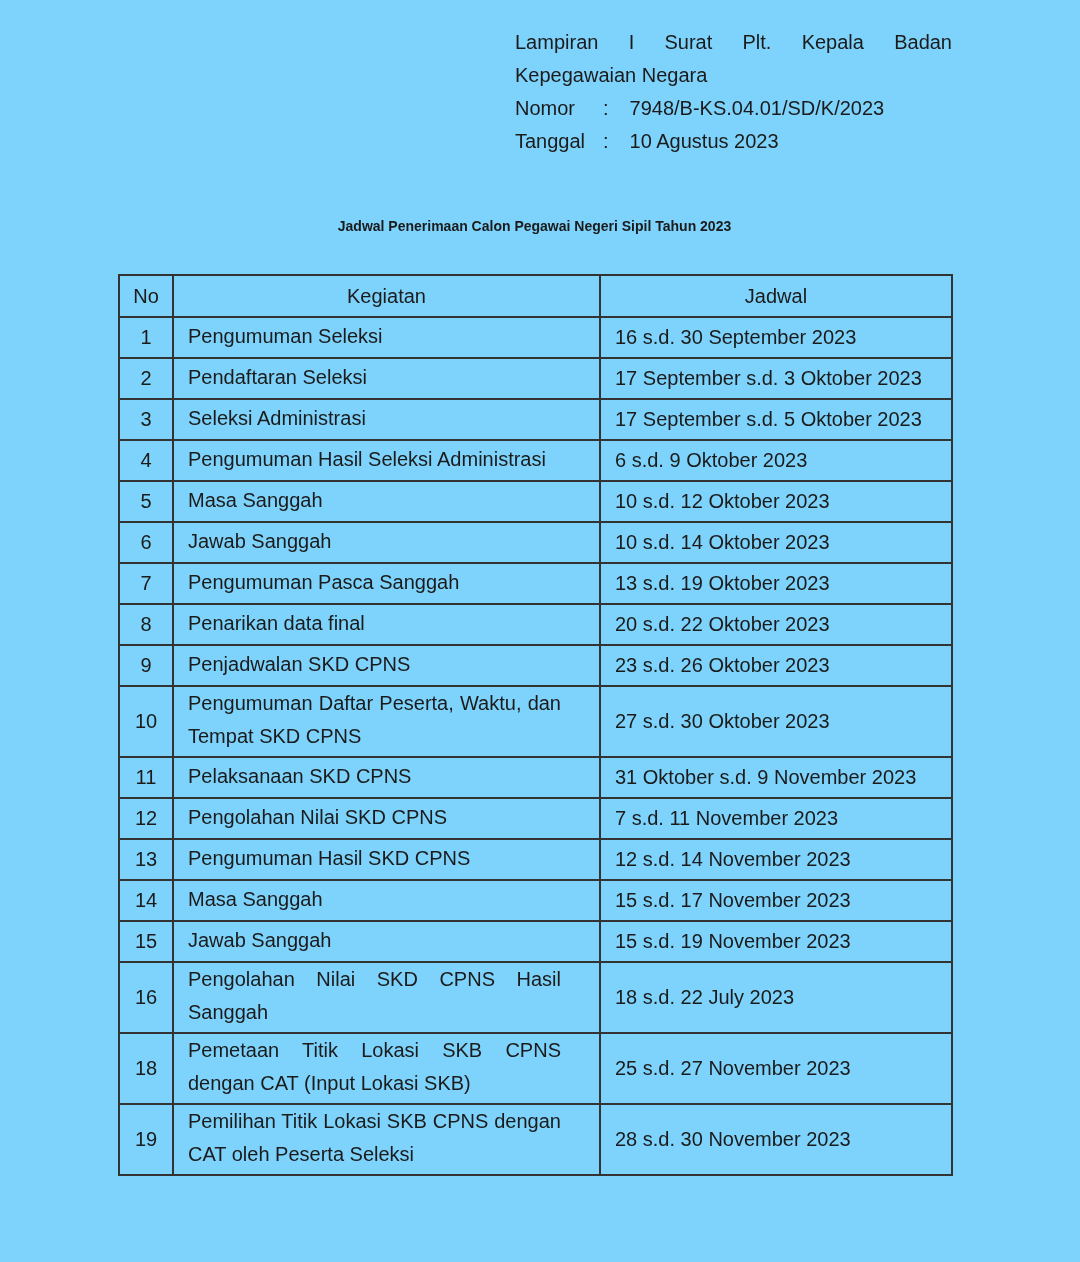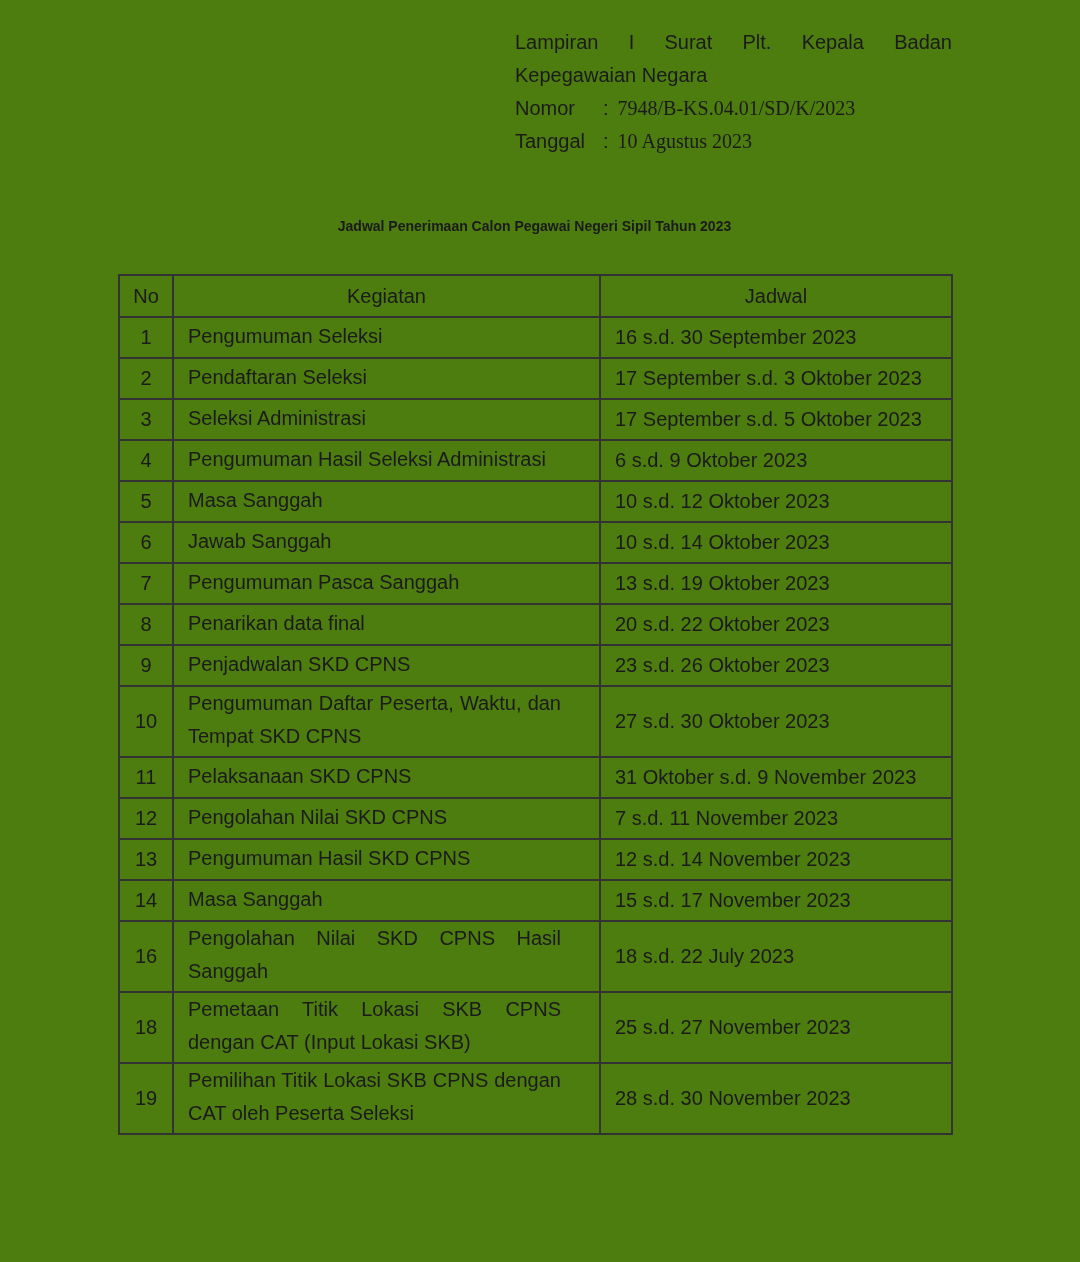--- a/index.html
+++ b/index.html
@@ -6,39 +6,39 @@
   html, body {
     width: 1080px;
     background: #ffffff;
     font-family: "Liberation Sans", sans-serif;
     color: #1b1b1b;
   }
   .page {
     position: relative;
     width: 1080px;
     height: 1262px;
-    background: #4d7c0f;
+    background: #7dd3fc;
     overflow: hidden;
   }
   .letterhead {
     position: absolute;
     left: 515px;
     top: 26px;
     width: 437px;
     font-size: 20px;
     line-height: 33px;
   }
   .letterhead-line1 {
     text-align: justify;
     text-align-last: justify;
   }
   .meta-row { display: flex; }
   .meta-label { width: 88px; flex: 0 0 88px; }
   .meta-colon { flex: 0 0 auto; }
-  .meta-value { margin-left: 9px; font-family: Liberation Serif, serif; }
+  .meta-value { margin-left: 21px; }
   .doc-title {
     position: absolute;
     left: 118px;
     top: 210px;
     width: 833px;
     text-align: center;
     font-size: 14px;
     font-weight: bold;
     line-height: 33px;
   }
@@ -176,20 +176,25 @@
         <td class="no-cell">13</td>
         <td class="kegiatan-cell">Pengumuman Hasil SKD CPNS</td>
         <td class="jadwal-cell">12 s.d. 14 November 2023</td>
       </tr>
       <tr>
         <td class="no-cell">14</td>
         <td class="kegiatan-cell">Masa Sanggah</td>
         <td class="jadwal-cell">15 s.d. 17 November 2023</td>
       </tr>
       <tr>
+        <td class="no-cell">15</td>
+        <td class="kegiatan-cell">Jawab Sanggah</td>
+        <td class="jadwal-cell">15 s.d. 19 November 2023</td>
+      </tr>
+      <tr>
         <td class="no-cell">16</td>
         <td class="kegiatan-cell">Pengolahan Nilai SKD CPNS Hasil Sanggah</td>
         <td class="jadwal-cell">18 s.d. 22 July 2023</td>
       </tr>
       <tr>
         <td class="no-cell">18</td>
         <td class="kegiatan-cell">Pemetaan Titik Lokasi SKB CPNS dengan CAT (Input Lokasi SKB)</td>
         <td class="jadwal-cell">25 s.d. 27 November 2023</td>
       </tr>
       <tr>

